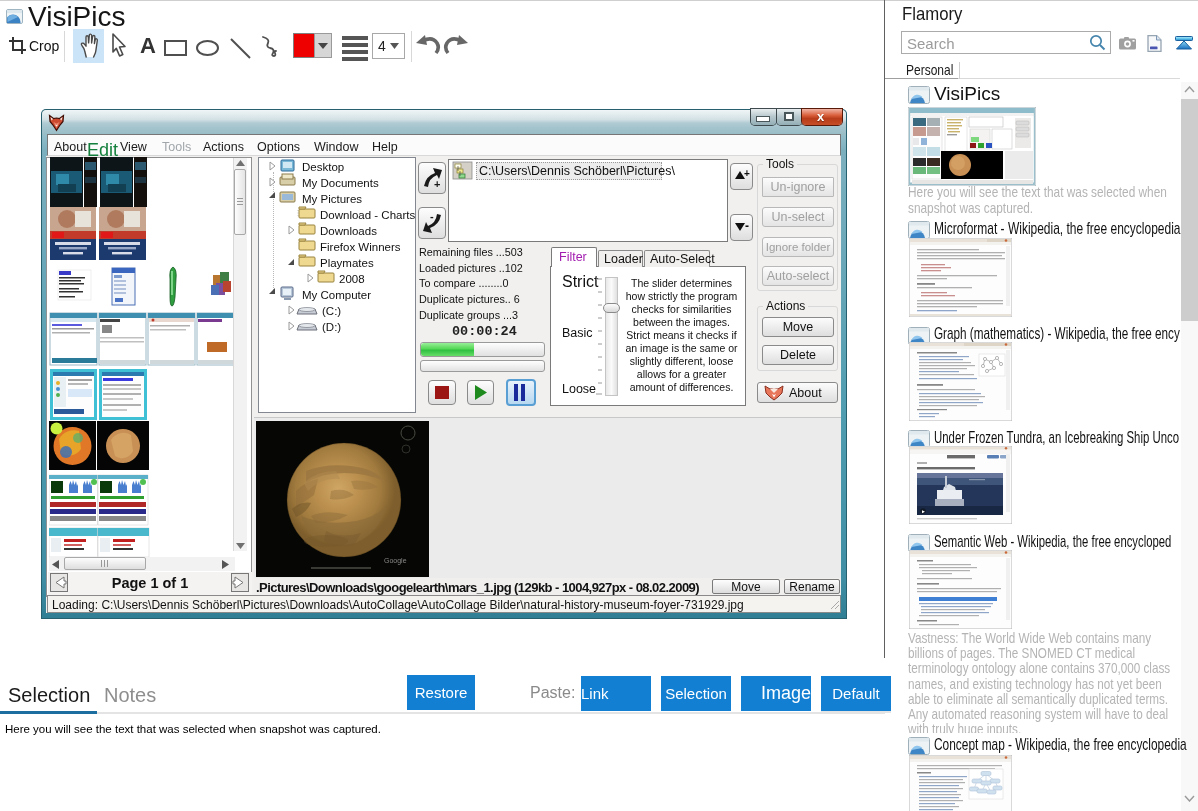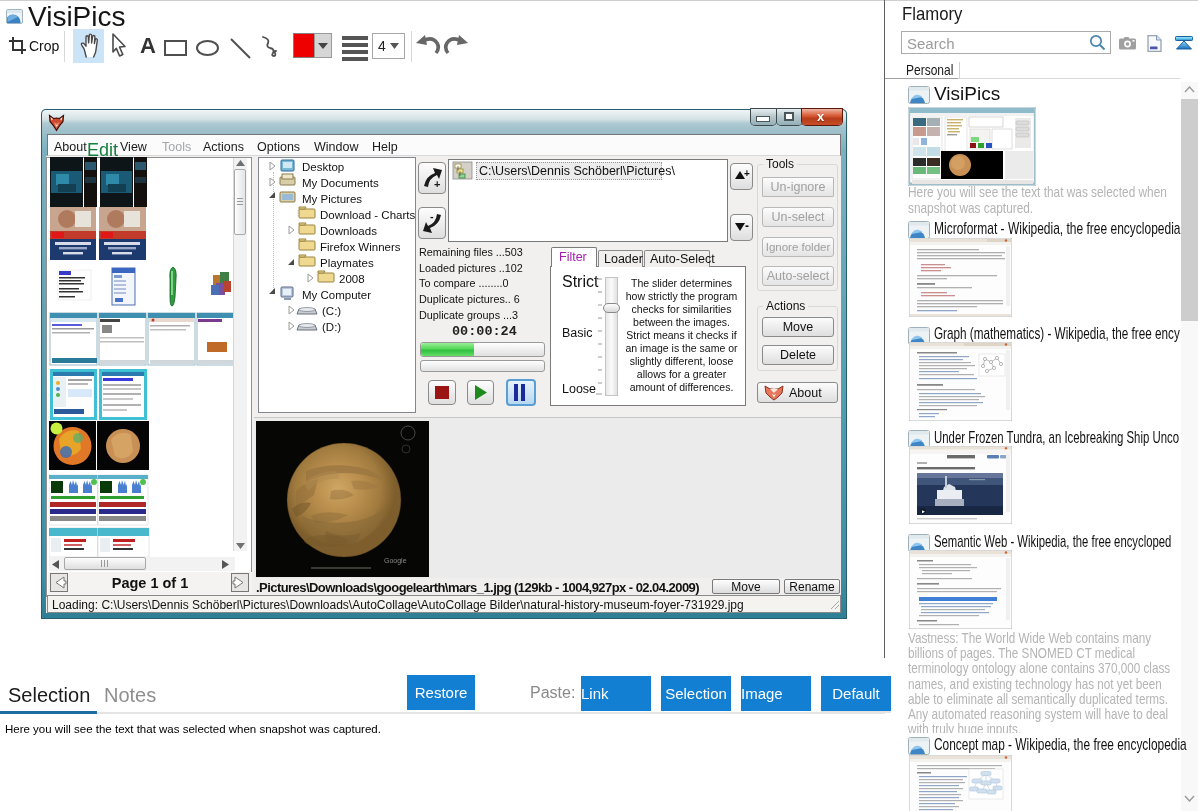--- a/index.html
+++ b/index.html
@@ -77,21 +77,21 @@
 
 <div class="abs" style="left:8px;top:684px;font-size:20px;color:#1a1a1a">Selection</div>
 <div class="abs" style="left:104px;top:684px;font-size:20px;color:#8e8e8e">Notes</div>
 <div class="abs" style="left:0;top:711px;width:97px;height:3px;background:#1c6da0"></div>
 <div class="abs" style="left:97px;top:712px;width:788px;height:2px;background:#e4e4e4"></div>
 <div class="abs" style="left:5px;top:723px;font-size:11.5px;color:#000">Here you will see the text that was selected when snapshot was captured.</div>
 <div class="abs" style="left:407px;top:675px;width:68px;height:35px;background:#127fd2;color:#fff;font-size:15px;text-align:center;line-height:35px">Restore</div>
 <div class="abs" style="left:530px;top:684px;font-size:16px;color:#8a8a8a">Paste:</div>
 <div class="abs" style="left:581px;top:676px;width:70px;height:35px;background:#127fd2;color:#fff;font-size:15px;text-align:left;line-height:35px">Link</div>
 <div class="abs" style="left:661px;top:676px;width:70px;height:35px;background:#127fd2;color:#fff;font-size:15px;text-align:center;line-height:35px">Selection</div>
-<div class="abs" style="left:741px;top:676px;width:70px;height:35px;background:#127fd2;color:#fff;font-size:15px;text-align:left;line-height:35px">Image</div>
+<div class="abs" style="left:741px;top:676px;width:70px;height:35px;background:#127fd2;color:#fff;font-size:18px;text-align:right;line-height:35px">Image</div>
 <div class="abs" style="left:821px;top:676px;width:70px;height:35px;background:#127fd2;color:#fff;font-size:15px;text-align:center;line-height:35px">Default</div>
 <div class="abs" style="left:821px;top:711px;width:70px;height:2px;background:#e4e4e4"></div>
 
 <div class="abs" style="left:884px;top:0;width:1px;height:658px;background:#606060"></div>
 <div class="abs" style="left:902px;top:3px;font-size:19px;color:#1a1a1a;transform:scaleX(0.88);transform-origin:0 0">Flamory</div>
 <div class="abs" style="left:901px;top:31px;width:210px;height:23px;border:1px solid #ababab;background:#fff"></div>
 <div class="abs" style="left:907px;top:35px;font-size:15px;color:#9b9b9b">Search</div>
 <svg class="abs" style="left:1089px;top:34px" width="17" height="17" viewBox="0 0 17 17">
   <circle cx="7" cy="7" r="5.2" fill="none" stroke="#4585ad" stroke-width="1.7"></circle>
   <line x1="11" y1="11" x2="15.5" y2="15.5" stroke="#4585ad" stroke-width="2"></line>
@@ -862,21 +862,21 @@
   <path d="M75 70 Q88 66 98 74 Q86 80 74 78 Z" fill="#8a6836" opacity="0.4"></path>
   <ellipse cx="70" cy="120" rx="22" ry="6" fill="#75582a" opacity="0.45"></ellipse>
   <circle cx="152" cy="12" r="7" fill="none" stroke="#4a4a42" stroke-width="1"></circle>
   <circle cx="150" cy="28" r="4" fill="none" stroke="#3a3a34" stroke-width="0.8"></circle>
   <text x="128" y="142" font-size="7" fill="#888" font-family="Liberation Sans">Google</text>
   <rect x="55" y="146" width="60" height="2" fill="#3a3a34"></rect>
 
 </svg>
 
 <div class="abs" style="left:254px;top:578px;width:587px;height:17px;background:#f0efee"></div>
-<div class="abs" style="left:256px;top:580px;font-size:13px;font-weight:bold;color:#111;letter-spacing:-0.55px;white-space:nowrap">.Pictures\Downloads\googelearth\mars_1.jpg (129kb - 1004,927px - 02.04.2009)</div>
+<div class="abs" style="left:256px;top:580px;font-size:13px;font-weight:bold;color:#111;letter-spacing:-0.55px;white-space:nowrap">.Pictures\Downloads\googelearth\mars_1.jpg (129kb - 1004,927px - 08.02.2009)</div>
 <div class="abs" style="left:712px;top:579px;width:68px;height:15px;background:linear-gradient(180deg,#fefefe,#dcdcdc);border:1px solid #7a7a7a;border-radius:2px;font-size:12px;color:#111;text-align:center;line-height:15px">Move</div>
 <div class="abs" style="left:784px;top:579px;width:56px;height:15px;background:linear-gradient(180deg,#fefefe,#dcdcdc);border:1px solid #7a7a7a;border-radius:2px;font-size:12px;color:#111;text-align:center;line-height:15px">Rename</div>
 
 <div class="abs" style="left:47px;top:595px;width:794px;height:18px;background:#f4f3f0;border:1px solid #8a8a8a"></div>
 <div class="abs" style="left:52px;top:598px;font-size:12px;color:#111;white-space:nowrap">Loading: C:\Users\Dennis Schöberl\Pictures\Downloads\AutoCollage\AutoCollage Bilder\natural-history-museum-foyer-731929.jpg</div>
 <svg class="abs" style="left:830px;top:600px" width="10" height="11">
   <g stroke="#a8a8a8" stroke-width="1">
       <line x1="9" y1="1" x2="1" y2="9"></line>
       <line x1="9" y1="5" x2="5" y2="9"></line>
       <line x1="9" y1="9" x2="9" y2="9"></line>

